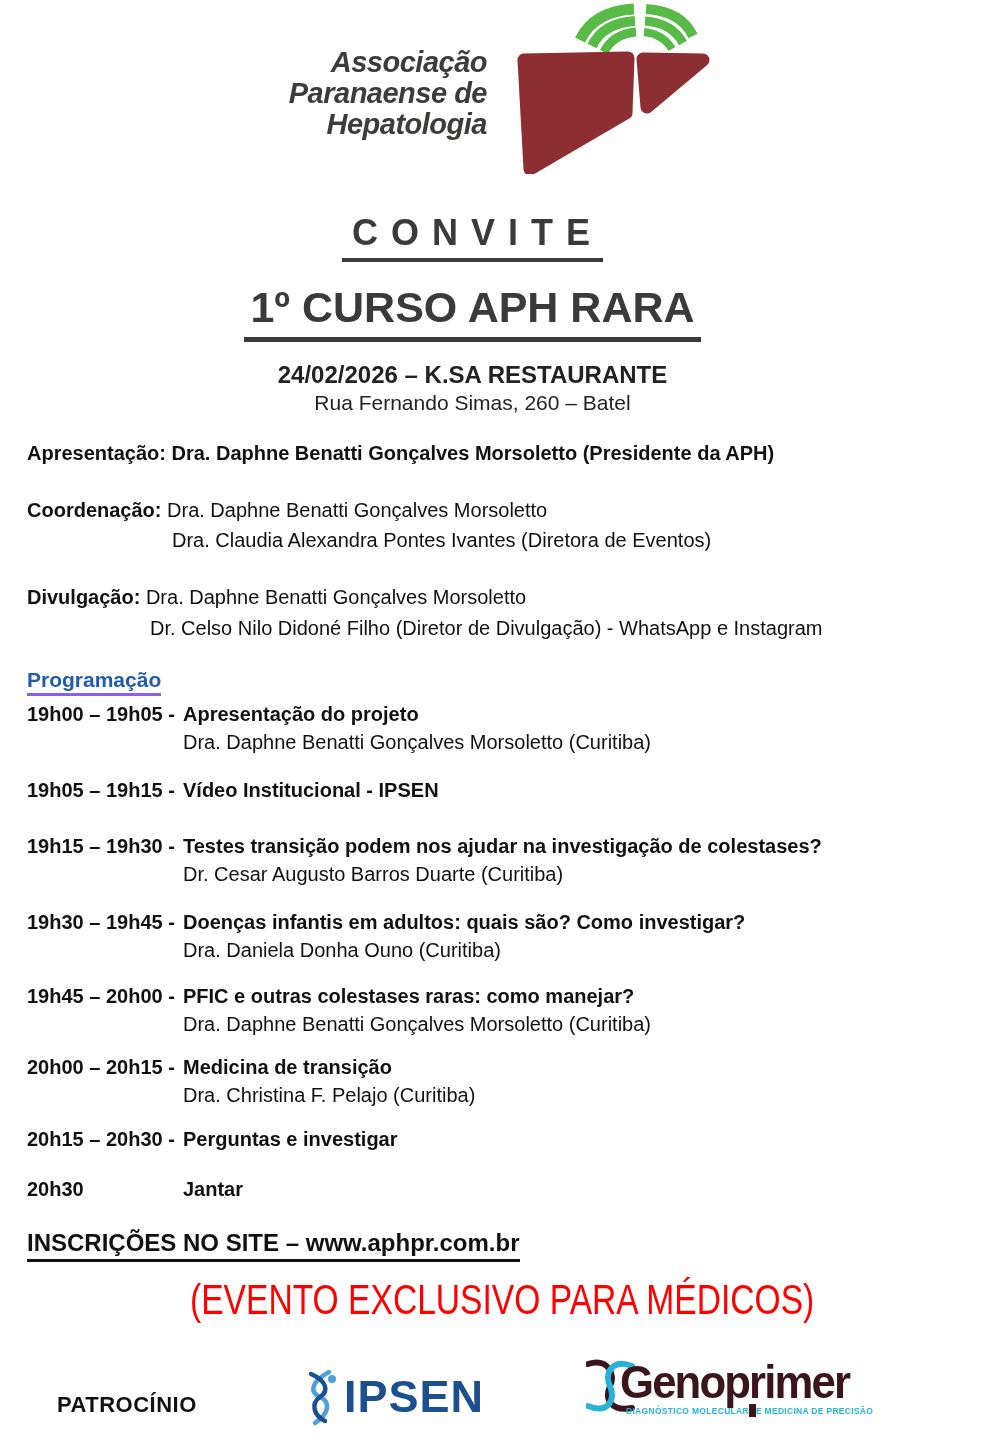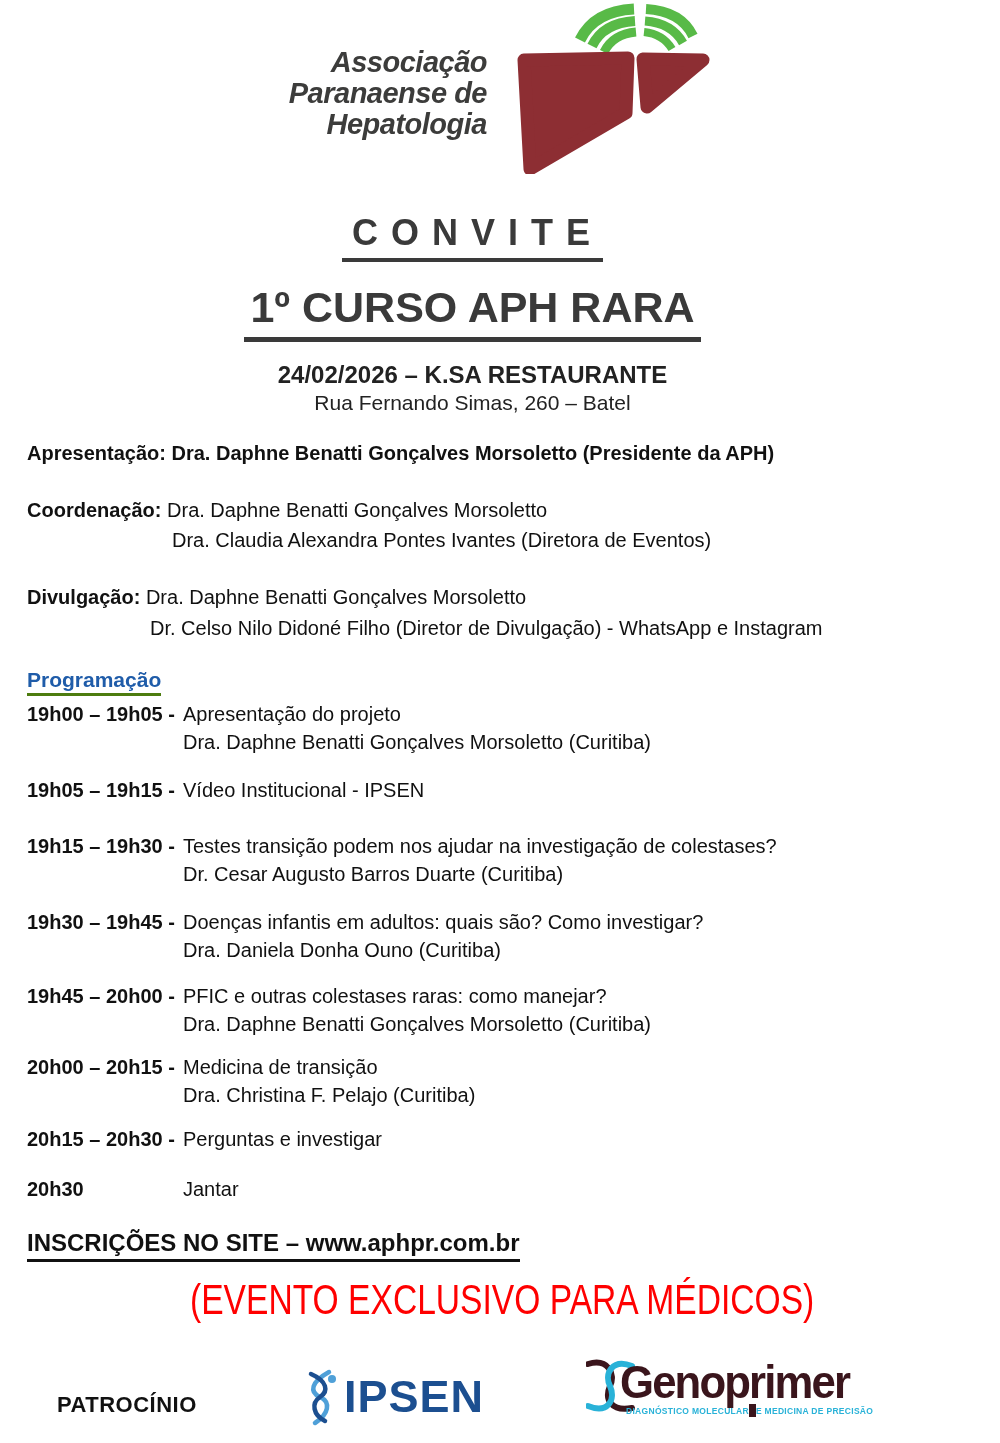--- a/index.html
+++ b/index.html
@@ -19,25 +19,25 @@
   .u-curso{display:inline-block;font-weight:bold;font-size:43px;color:#3a3a3a;
            border-bottom:5px solid #3a3a3a;padding:0 6px 5px 6px;}
   .venue{font-weight:bold;font-size:24px;color:#222;}
   .address{font-size:21px;color:#222;}
 
   
   .body-line{left:27px;font-size:20px;line-height:26px;white-space:nowrap;}
   .lbl{font-weight:bold;}
 
   .prog-heading{left:27px;top:668px;font-size:21px;font-weight:bold;color:#1F5CA9;}
-  .prog-heading span{display:inline-block;border-bottom:3px solid #4d7c0f;padding-bottom:1px;}
+  .prog-heading span{display:inline-block;border-bottom:3px solid #8b5cf6;padding-bottom:1px;}
 
   .prog-item{position:absolute;left:27px;font-size:20px;line-height:28px;white-space:nowrap;}
   .prog-time{display:inline-block;width:156px;font-weight:bold;}
-  .prog-title{font-weight:normal;margin-top:20px;}
+  .prog-title{font-weight:bold;margin-top:20px;}
   .prog-speaker{margin-left:156px;}
 
   .inscricoes{left:27px;top:1229px;font-size:24px;font-weight:bold;}
   .inscricoes span{display:inline-block;border-bottom:3px solid #111;padding-bottom:2px;}
 
   .notice{left:190px;top:1278px;color:#FF0000;font-size:42px;line-height:44px;
           transform:scaleX(0.8);transform-origin:left center;white-space:nowrap;}
 
   .patrocinio{left:57px;top:1392px;font-size:22px;font-weight:bold;letter-spacing:0.5px;}
 

